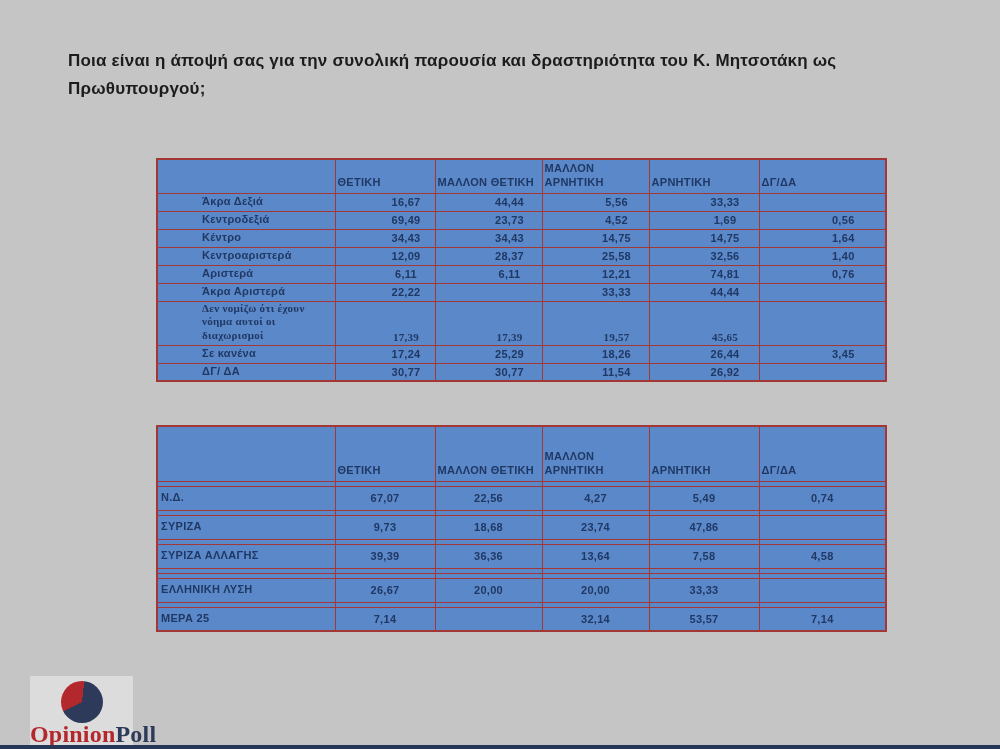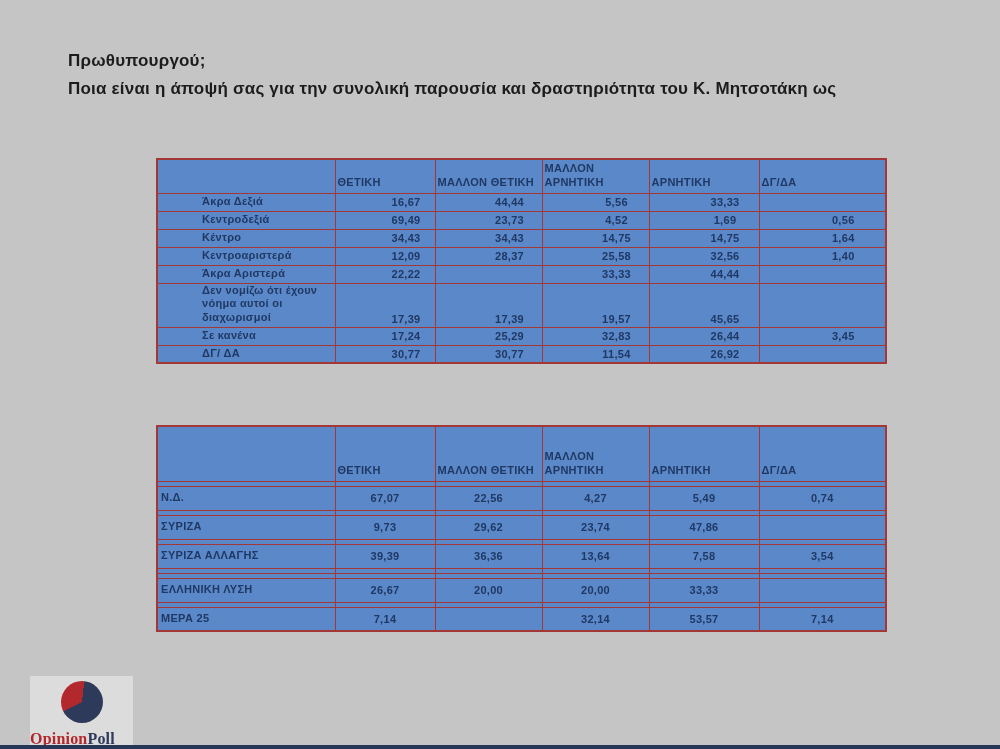--- a/index.html
+++ b/index.html
@@ -25,57 +25,57 @@
     border:1px solid var(--table_border,#A33736);
     color:var(--text_navy,#1F3864);
     font-weight:bold; font-size:11px; letter-spacing:.3px;
     padding:0 2px; overflow:hidden; white-space:normal;
   }
   th { vertical-align:bottom; text-align:left; padding-bottom:3px; line-height:1.3; }
   #t1 thead tr { height:34px; }
   #t2 thead tr { height:55px; }
   #t1 tbody tr { height:18px; }
   #t1 tbody tr.tall { height:33px; }
-  #t1 tbody tr.tall td { vertical-align:bottom; padding-bottom:2px; }
+  #t1 tbody tr.tall td { vertical-align:bottom; padding-bottom:2px;font-family:Liberation Serif, serif; }
   #t1 tbody td { vertical-align:middle;padding-left:44px; }
   #t2 tbody tr.data { height:24px; }
   #t2 tbody tr.sp { height:5px; }
   #t2 tbody td { vertical-align:middle; }
   td.lbl { text-align:left; padding-left:3px; line-height:1.25; }
   td.val { text-align:center; }
   .logo {
     position:absolute; left:30px; top:676px; width:103px; height:73px;
     background:var(--logo_box,#DCDCDC);
   }
   .pie {
     position:absolute; left:31px; top:5px; width:42px; height:42px; border-radius:50%;
     background:conic-gradient(var(--logo_red,#B3282D) 0 6deg,
                               var(--logo_navy,#2E3A59) 6deg 243deg,
                               var(--logo_red,#B3282D) 243deg 360deg);
   }
   .logo-text {
     position:absolute; left:0; right:0; bottom:1px; text-align:left;
-    font-family:"Liberation Serif", serif; font-size:16px; font-weight:bold;
+    font-family:"Liberation Serif", serif; font-size:24px; font-weight:bold;
     letter-spacing:.2px;
   }
   .logo-text .op { color:var(--logo_red,#B3282D); }
   .logo-text .pl { color:var(--logo_navy,#2E3A59); }
   .bottom-bar {
     position:absolute; left:0; bottom:0; width:1000px; height:4px;
     background:var(--accent_bar,#263657); z-index:5;
   }
 </style>
 </head>
 <body>
 
 <div class="canvas">
 
   <div class="title">
+    <div>Ποια είναι η άποψή σας για την συνολική παρουσία και δραστηριότητα του Κ. Μητσοτάκη ως</div>
     <div>Πρωθυπουργού;</div>
-    <div>Ποια είναι η άποψή σας για την συνολική παρουσία και δραστηριότητα του Κ. Μητσοτάκη ως</div>
   </div>
 
   <table class="poll" id="t1">
     <colgroup>
       <col style="width:178px">
         <col style="width:100px">
         <col style="width:107px">
       <col style="width:107px">
         <col style="width:110px">
         <col style="width:127px">
@@ -117,40 +117,48 @@
       </tr>
       <tr>
         <td class="lbl">Κεντροαριστερά</td>
         <td class="val">12,09</td>
         <td class="val">28,37</td>
         <td class="val">25,58</td>
         <td class="val">32,56</td>
         <td class="val">1,40</td>
       </tr>
       <tr>
+        <td class="lbl">Αριστερά</td>
+        <td class="val">6,11</td>
+        <td class="val">6,11</td>
+        <td class="val">12,21</td>
+        <td class="val">74,81</td>
+        <td class="val">0,76</td>
+      </tr>
+      <tr>
         <td class="lbl">Άκρα Αριστερά</td>
         <td class="val">22,22</td>
         <td class="val"></td>
         <td class="val">33,33</td>
         <td class="val">44,44</td>
         <td class="val"></td>
       </tr>
       <tr class="tall">
         <td class="lbl">Δεν νομίζω ότι έχουν νόημα αυτοί οι διαχωρισμοί</td>
         <td class="val">17,39</td>
         <td class="val">17,39</td>
         <td class="val">19,57</td>
         <td class="val">45,65</td>
         <td class="val"></td>
       </tr>
       <tr>
         <td class="lbl">Σε κανένα</td>
         <td class="val">17,24</td>
         <td class="val">25,29</td>
-        <td class="val">32,83</td>
+        <td class="val">18,26</td>
         <td class="val">26,44</td>
         <td class="val">3,45</td>
       </tr>
       <tr>
         <td class="lbl">ΔΓ/ ΔΑ</td>
         <td class="val">30,77</td>
         <td class="val">30,77</td>
         <td class="val">11,54</td>
         <td class="val">26,92</td>
         <td class="val"></td>
@@ -198,40 +206,40 @@
         <td></td>
           <td></td>
           <td></td>
           <td></td>
           <td></td>
           <td></td>
       </tr>
       <tr class="data">
         <td class="lbl">ΣΥΡΙΖΑ</td>
         <td class="val">9,73</td>
-        <td class="val">29,62</td>
+        <td class="val">18,68</td>
         <td class="val">23,74</td>
         <td class="val">47,86</td>
         <td class="val"></td>
       </tr>
       <tr class="sp">
         <td></td>
           <td></td>
           <td></td>
           <td></td>
           <td></td>
           <td></td>
       </tr>
       <tr class="data">
         <td class="lbl">ΣΥΡΙΖΑ ΑΛΛΑΓΗΣ</td>
         <td class="val">39,39</td>
         <td class="val">36,36</td>
         <td class="val">13,64</td>
         <td class="val">7,58</td>
-        <td class="val">3,54</td>
+        <td class="val">4,58</td>
       </tr>
       <tr class="sp">
         <td></td>
           <td></td>
           <td></td>
           <td></td>
           <td></td>
           <td></td>
       </tr>
       <tr class="sp">

